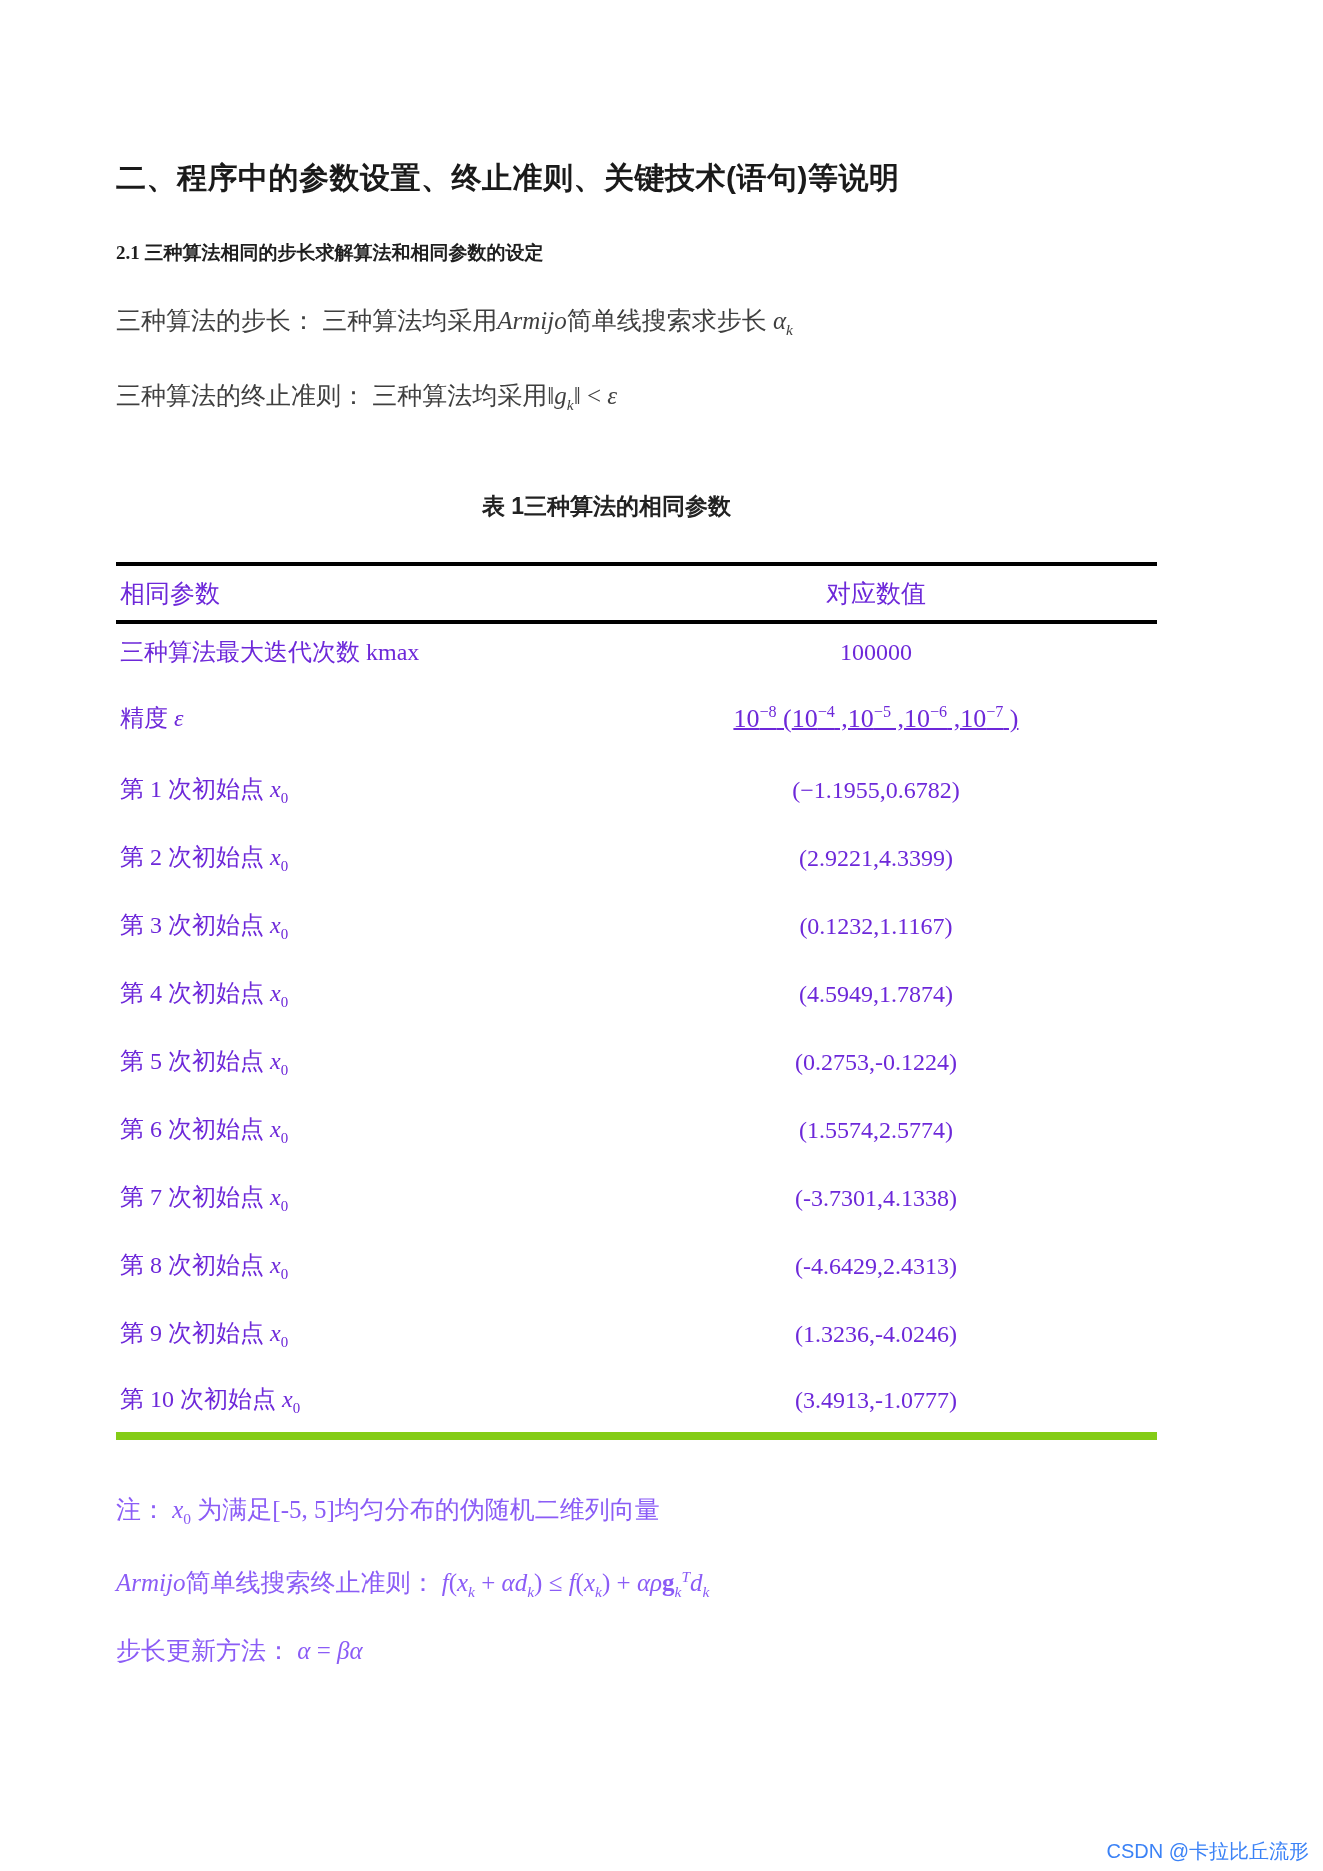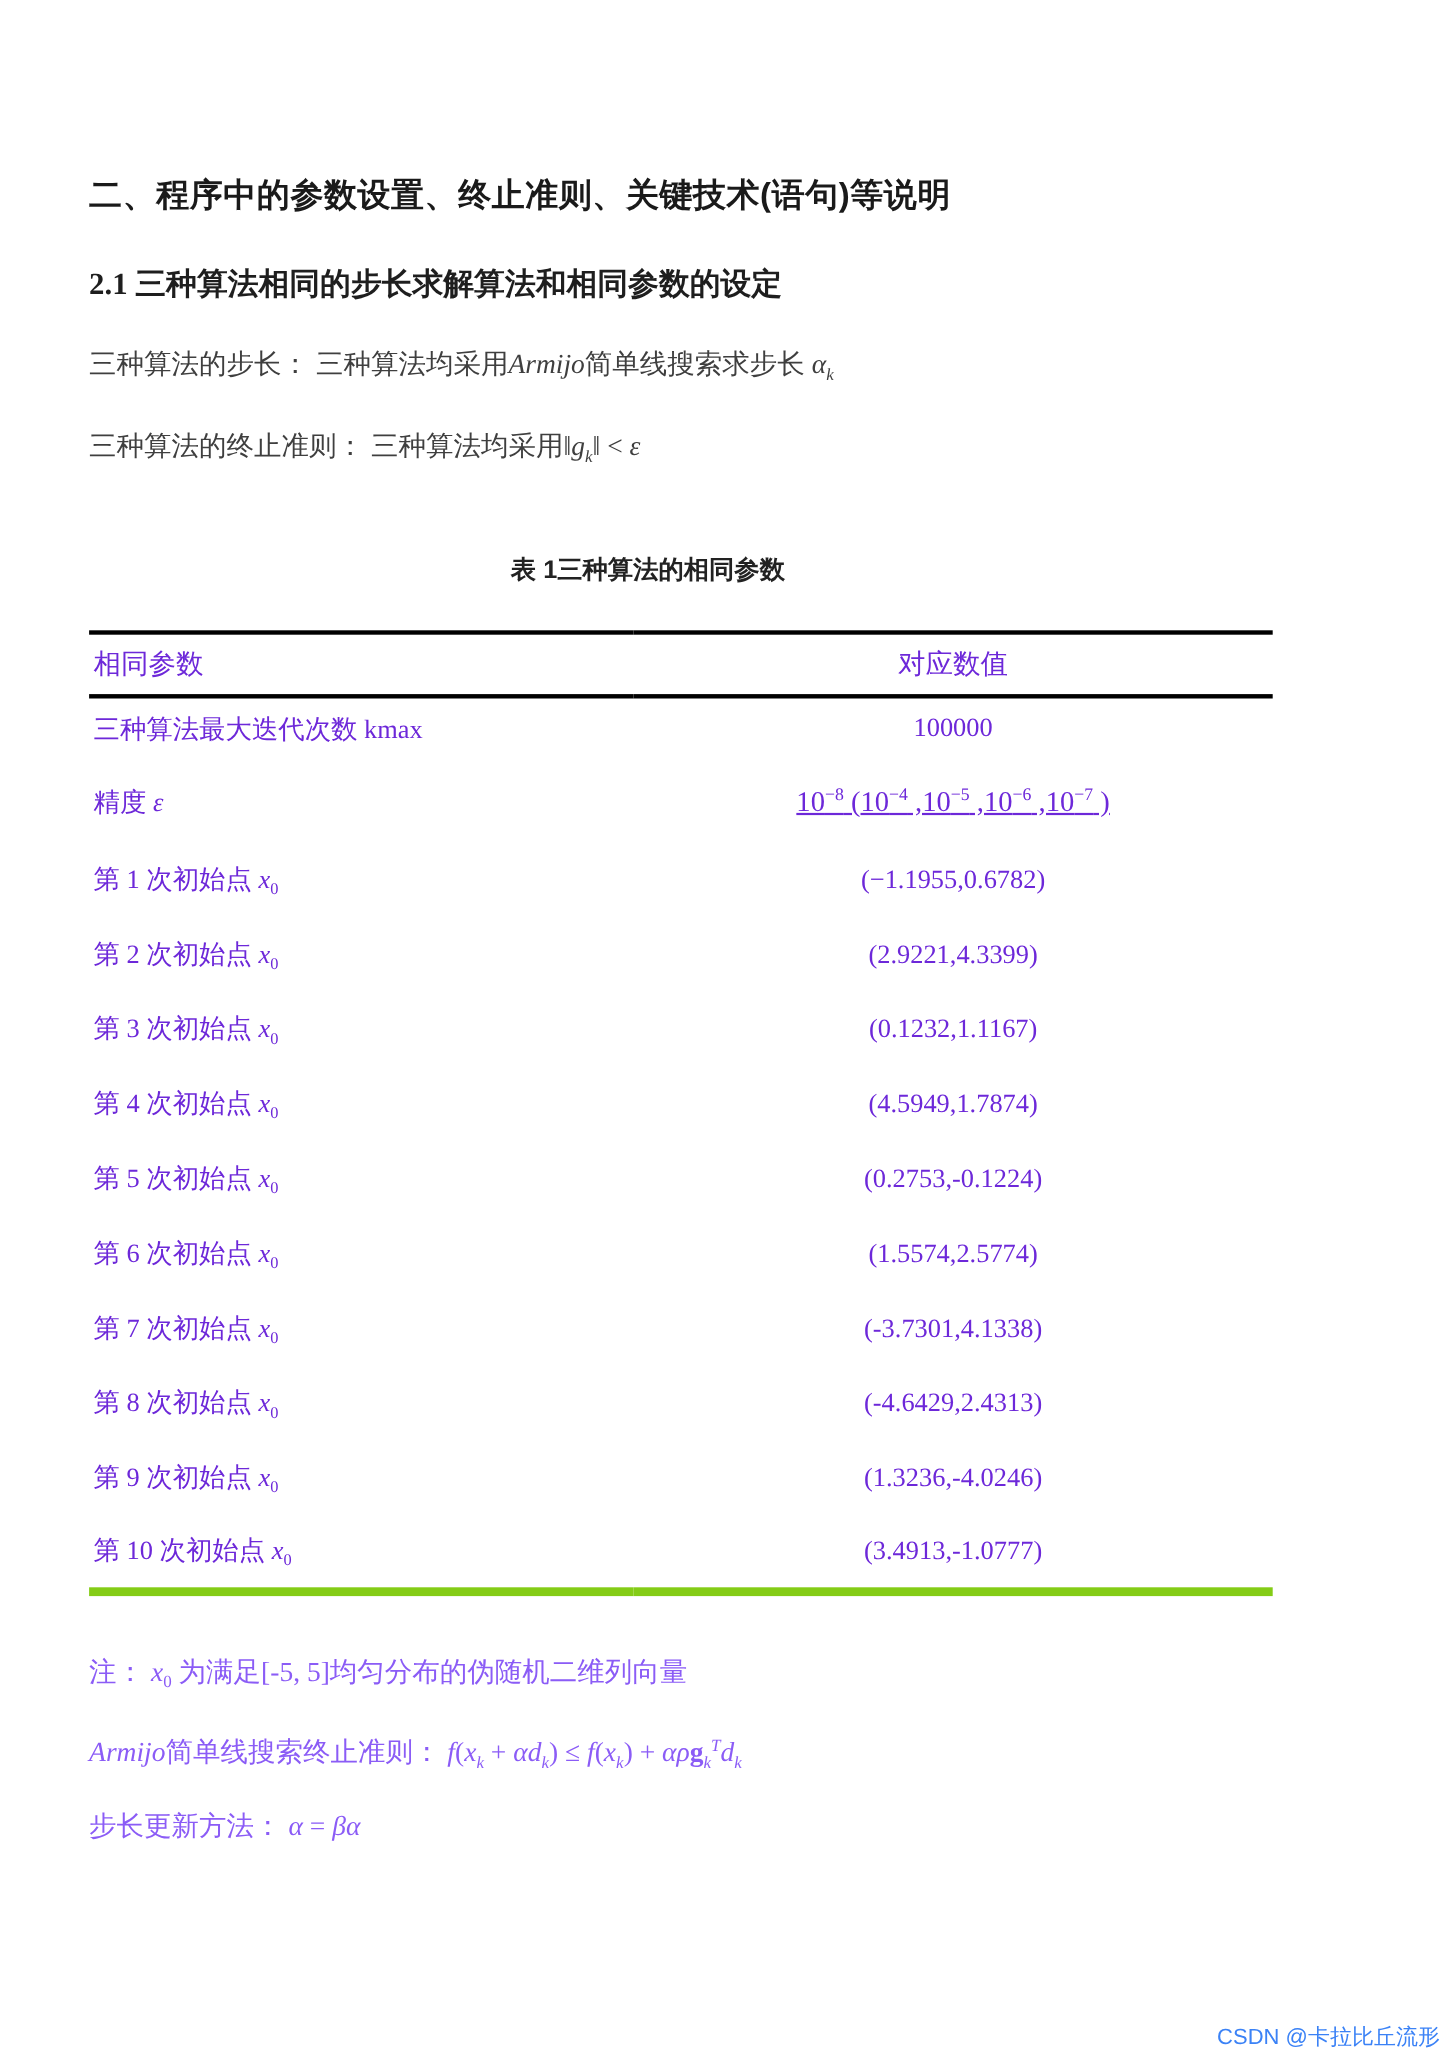--- a/index.html
+++ b/index.html
@@ -9,36 +9,36 @@
   }
   body {
     width: 1323px;
     height: 1871px;
     position: relative;
     overflow: hidden;
     font-family: "Liberation Serif", serif;
     color: #2b2b2b;
   }
   .page {
-    padding: 160px 166px 0 81px;
+    padding: 160px 166px 0 116px;
   }
   .heading {
     margin: 0;
     font-family: "Liberation Sans", sans-serif;
     font-weight: 700;
     font-size: 30px;
     line-height: 1.2;
     color: #1a1a1a;
     letter-spacing: 0.5px;
   }
   .subheading {
     margin: 46px 0 0 0;
     font-family: "Liberation Serif", serif;
     font-weight: 700;
-    font-size: 28px;
+    font-size: 19px;
     line-height: 1.2;
     color: #1e1e1e;
   }
   .para {
     margin: 40px 0 0 0;
     font-size: 25px;
     line-height: 1.3;
     color: #3f3f3f;
   }
   .caption {

